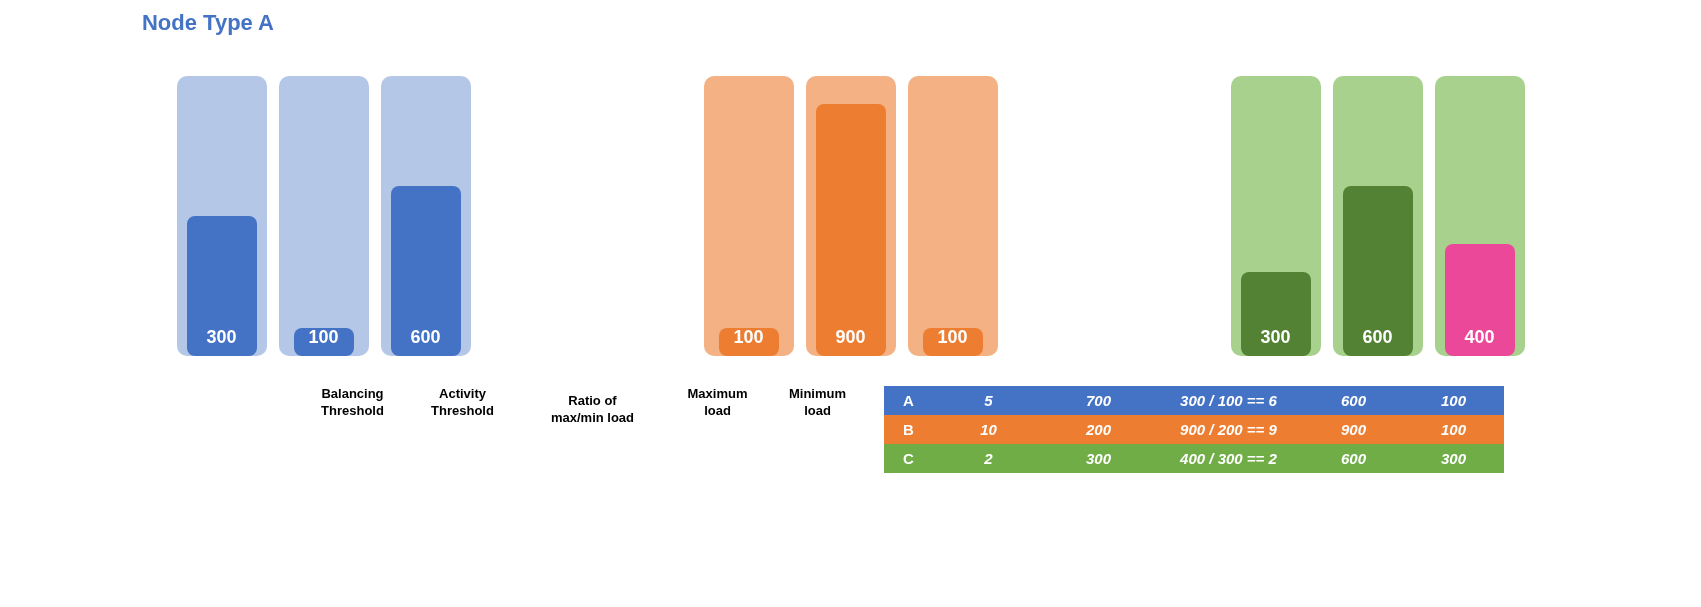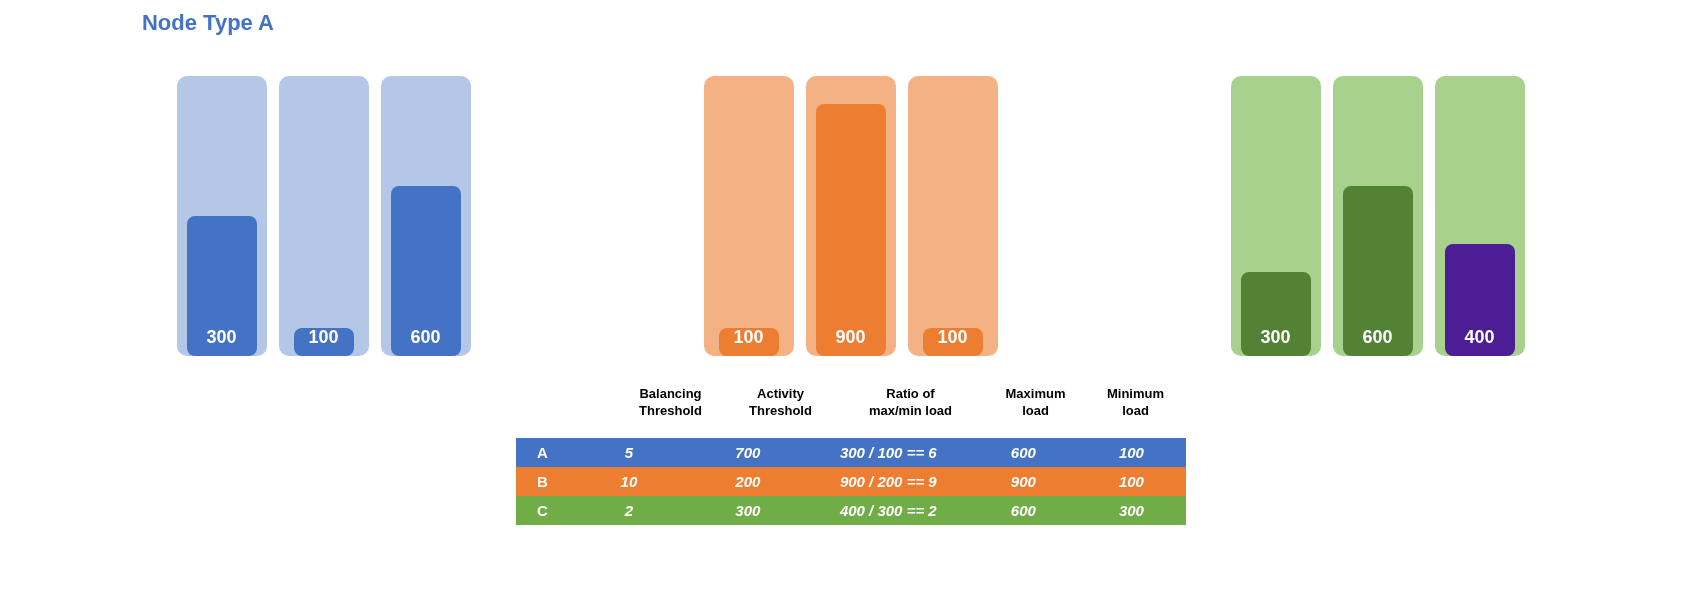--- a/index.html
+++ b/index.html
@@ -101,21 +101,20 @@
 
     
     .table-area {
       display: flex;
       justify-content: center;
       width: 100%;
     }
 
     .table-container {
       display: flex;
-      flex-direction: column;
       gap: 16px;
     }
 
     .table-headers {
       display: flex;
       margin-bottom: 2px;
       padding-left: 50px;
     }
 
     .th {
@@ -216,35 +215,35 @@
         </div>
         <div class="bar-wrapper">
           <div class="bar-outer" style="background-color: rgb(169, 209, 142); height: 280px; width: 90px;">
             <div class="bar-inner" style="background-color: rgb(84, 130, 53); height: 170px; width: 70px;">
               <span class="bar-label">600</span>
             </div>
           </div>
         </div>
         <div class="bar-wrapper">
           <div class="bar-outer" style="background-color: rgb(169, 209, 142); height: 280px; width: 90px;">
-            <div class="bar-inner" style="background-color: #4c1d95; height: 112px; width: 70px;">
+            <div class="bar-inner" style="background-color: #ec4899; height: 112px; width: 70px;">
               <span class="bar-label">400</span>
             </div>
           </div>
         </div>
       </div>
     </div>
 
   <div class="table-area">
     <div class="table-container">
       <div class="table-headers" id="table-headers">
       <div class="th" style="width: 50px; min-width: 50px;"></div>
           <div class="th" style="width: 110px; min-width: 110px;">Balancing<br>Threshold</div>
           <div class="th" style="width: 110px; min-width: 110px;">Activity<br>Threshold</div>
-          <div class="th" style="width: 150px; min-width: 150px;">Ratio of<br>max/min load</div>
+          <div class="th" style="width: 150px; min-width: 150px; margin-top: 7px;">Ratio of<br>max/min load</div>
           <div class="th" style="width: 100px; min-width: 100px;">Maximum<br>load</div>
           <div class="th" style="width: 100px; min-width: 100px;">Minimum<br>load</div>
         </div>
       <table class="data-table" id="data-table">
         <tbody id="table-body">
             <tr class="row-a">
               <td class="row-label" style="width: 50px; min-width: 50px;">A</td>
               <td style="width: 110px; min-width: 110px;">5</td>
               <td style="width: 110px; min-width: 110px;">700</td>
               <td style="width: 150px; min-width: 150px;">300 / 100 == 6</td>

